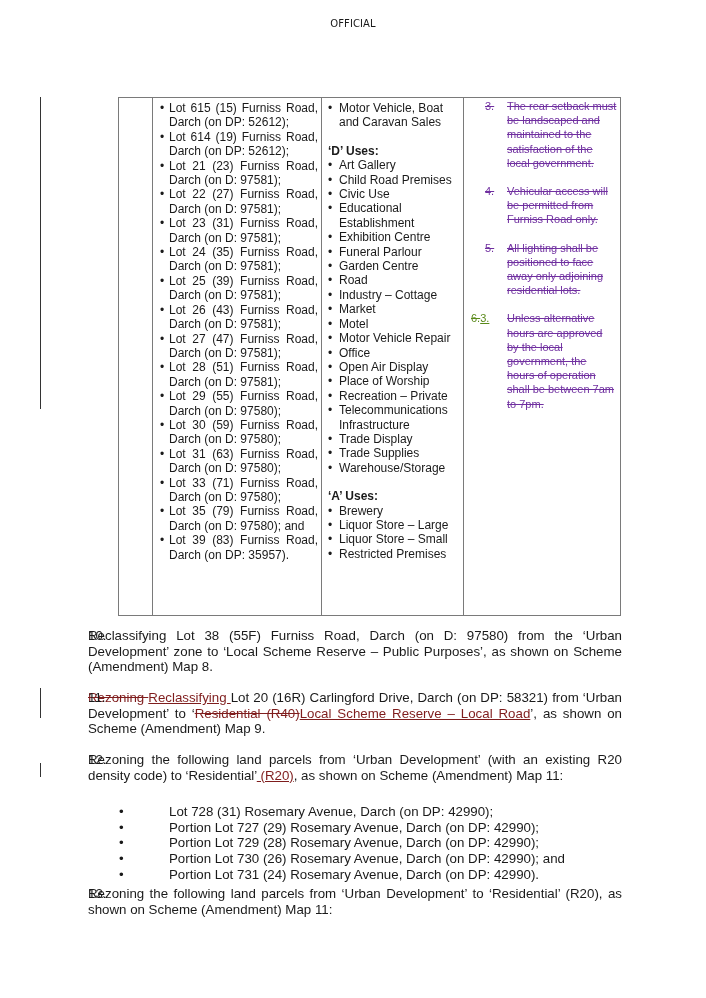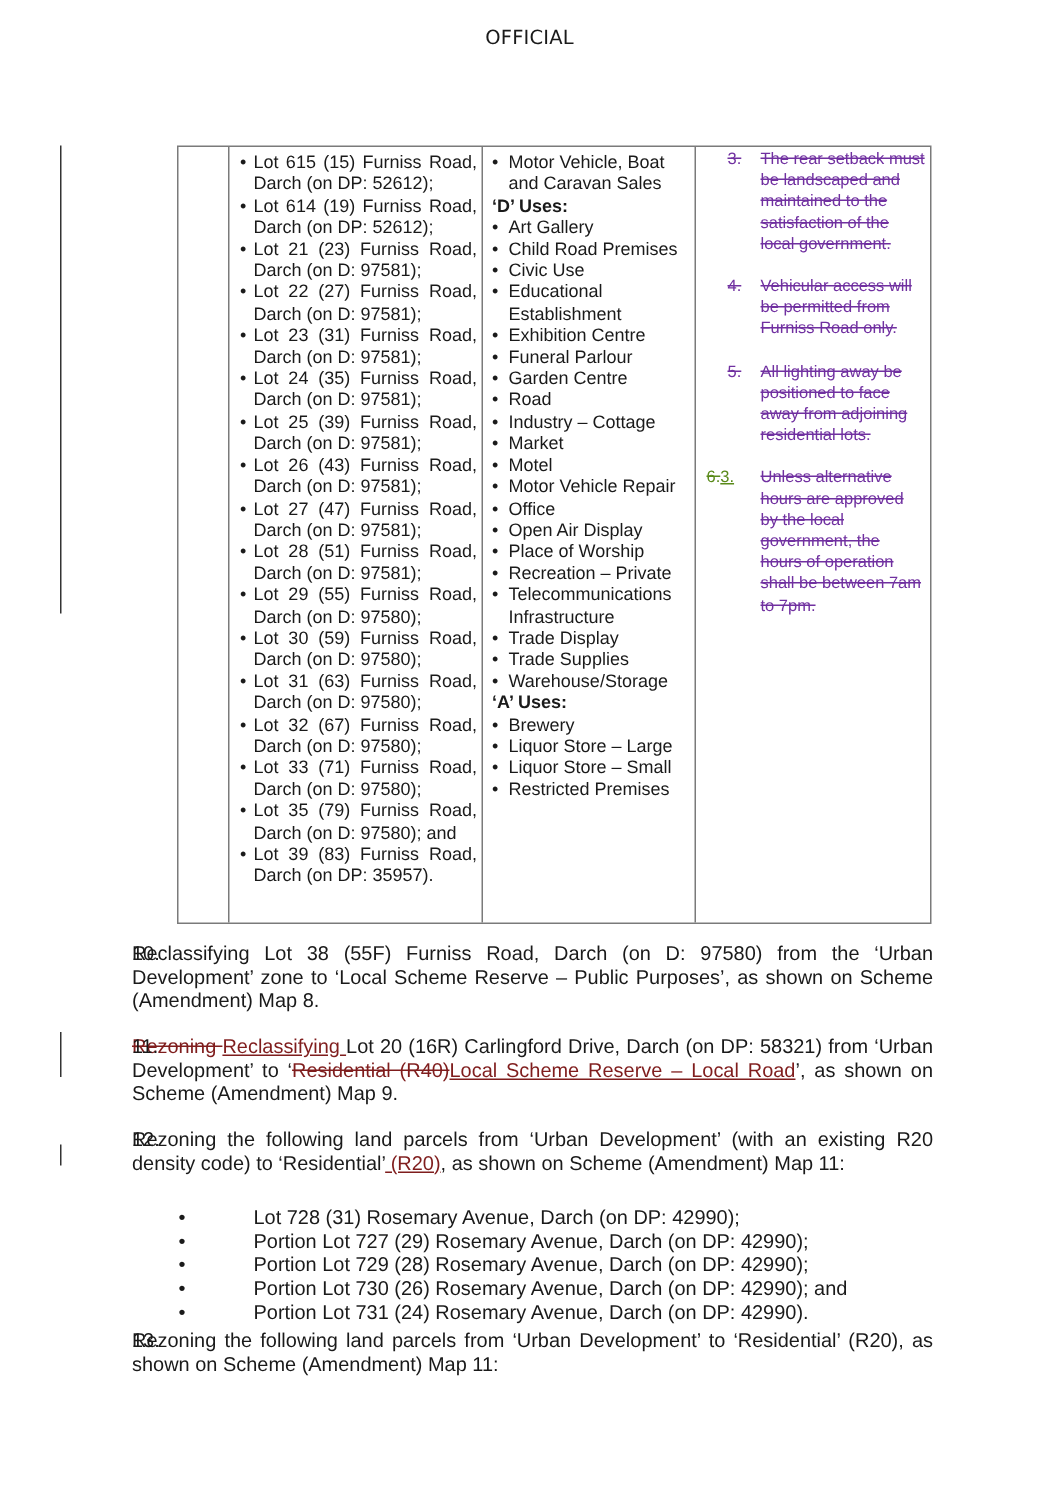--- a/index.html
+++ b/index.html
@@ -1,39 +1,39 @@
 <!DOCTYPE html>
 <html><head>
 <meta charset="utf-8">
 <style>
   html, body { margin: 0; padding: 0; background: #ffffff; }
   body { width: 706px; height: 998px; position: relative; overflow: hidden;
          font-family: "Liberation Sans", sans-serif; color: #1a1a1a; }
   .header { position: absolute; top: 18px; left: 0; width: 706px; text-align: center;
-            font-family: "DejaVu Sans", sans-serif; font-size: 13px; letter-spacing: 0.1px; }
+            font-family: "DejaVu Sans", sans-serif; font-size: 10px; letter-spacing: 0.1px; }
   .change-bar { position: absolute; left: 40px; width: 1px; background: #333; }
 
   .tbl { position: absolute; left: 118px; top: 97px; width: 503px; height: 519px;
          border: 1px solid #7a7a7a; box-sizing: border-box; }
   .col { position: absolute; top: 0; bottom: 0; box-sizing: border-box; }
   .col.c1 { left: 0; width: 34px; border-right: 1px solid #7a7a7a; }
   .col.c2 { left: 34px; width: 169px; border-right: 1px solid #7a7a7a; }
   .col.c3 { left: 203px; width: 142px; border-right: 1px solid #7a7a7a; }
   .col.c4 { left: 345px; width: 156px; }
 
   .cell-text { font-size: 12px; line-height: 14.4px; }
   ul.lots { list-style: none; margin: 0; padding: 0; position: absolute; left: 7px; top: 3px; width: 158px; }
   ul.lots li { position: relative; padding-left: 9px; text-align: justify; }
   ul.lots li::before { content: "•"; position: absolute; left: 0; top: 0; }
 
   .uses { position: absolute; left: 6px; top: 3px; width: 134px; }
   .uses ul { list-style: none; margin: 0; padding: 0; }
   .uses li { position: relative; padding-left: 11px; }
   .uses li::before { content: "•"; position: absolute; left: 0; top: 0; }
-  .uses .heading { font-weight: bold; }
+  .uses .heading { font-weight: bold; margin-top: 14px; }
 
   .conds { position: absolute; left: 21px; top: 1px; width: 132px; color: #7030a0; }
   .cond { position: relative; padding-left: 22px; margin-bottom: 14px; font-size: 11px; line-height: 14.2px; }
   .cond .num { position: absolute; left: 0; top: 0; }
   .strike { text-decoration: line-through; }
   .under { text-decoration: underline; }
   .green { color: #5a8a1a; }
   .purple { color: #7f1d1d; }
 
   .para { position: absolute; left: 88px; width: 534px; font-size: 13.3px; line-height: 15.6px; }
@@ -63,21 +63,20 @@
         <li>Lot 22 (27) Furniss Road, Darch (on D: 97581);</li>
         <li>Lot 23 (31) Furniss Road, Darch (on D: 97581);</li>
         <li>Lot 24 (35) Furniss Road, Darch (on D: 97581);</li>
         <li>Lot 25 (39) Furniss Road, Darch (on D: 97581);</li>
         <li>Lot 26 (43) Furniss Road, Darch (on D: 97581);</li>
         <li>Lot 27 (47) Furniss Road, Darch (on D: 97581);</li>
         <li>Lot 28 (51) Furniss Road, Darch (on D: 97581);</li>
         <li>Lot 29 (55) Furniss Road, Darch (on D: 97580);</li>
         <li>Lot 30 (59) Furniss Road, Darch (on D: 97580);</li>
         <li>Lot 31 (63) Furniss Road, Darch (on D: 97580);</li>
-        <li>Lot 32 (67) Furniss Road, Darch (on D: 97580);</li>
         <li>Lot 33 (71) Furniss Road, Darch (on D: 97580);</li>
         <li>Lot 35 (79) Furniss Road, Darch (on D: 97580); and</li>
         <li>Lot 39 (83) Furniss Road, Darch (on DP: 35957).</li>
       </ul>
   </div>
 
   <div class="col c3 cell-text">
     <div class="uses">
       <ul id="p-uses">
           <li>Motor Vehicle, Boat and Caravan Sales</li>
@@ -120,21 +119,21 @@
       <div class="cond">
         <span class="num strike">3.</span>
         <span class="strike">The rear setback must be landscaped and maintained to the satisfaction of the local government.</span>
       </div>
       <div class="cond">
         <span class="num strike">4.</span>
         <span class="strike">Vehicular access will be permitted from Furniss Road only.</span>
       </div>
       <div class="cond">
         <span class="num strike">5.</span>
-        <span class="strike">All lighting away be positioned to face away from adjoining residential lots.</span>
+        <span class="strike">All lighting shall be positioned to face away only adjoining residential lots.</span>
       </div>
       <div class="cond">
         <span class="num" style="left:-14px;"><span class="strike green">6.</span><span class="under green">3.</span></span>
         <span class="strike">Unless alternative hours are approved by the local government, the hours of operation shall be between 7am to 7pm.</span>
       </div>
     </div>
   </div>
 </div>
 
 <div class="para" style="top:628px;">

